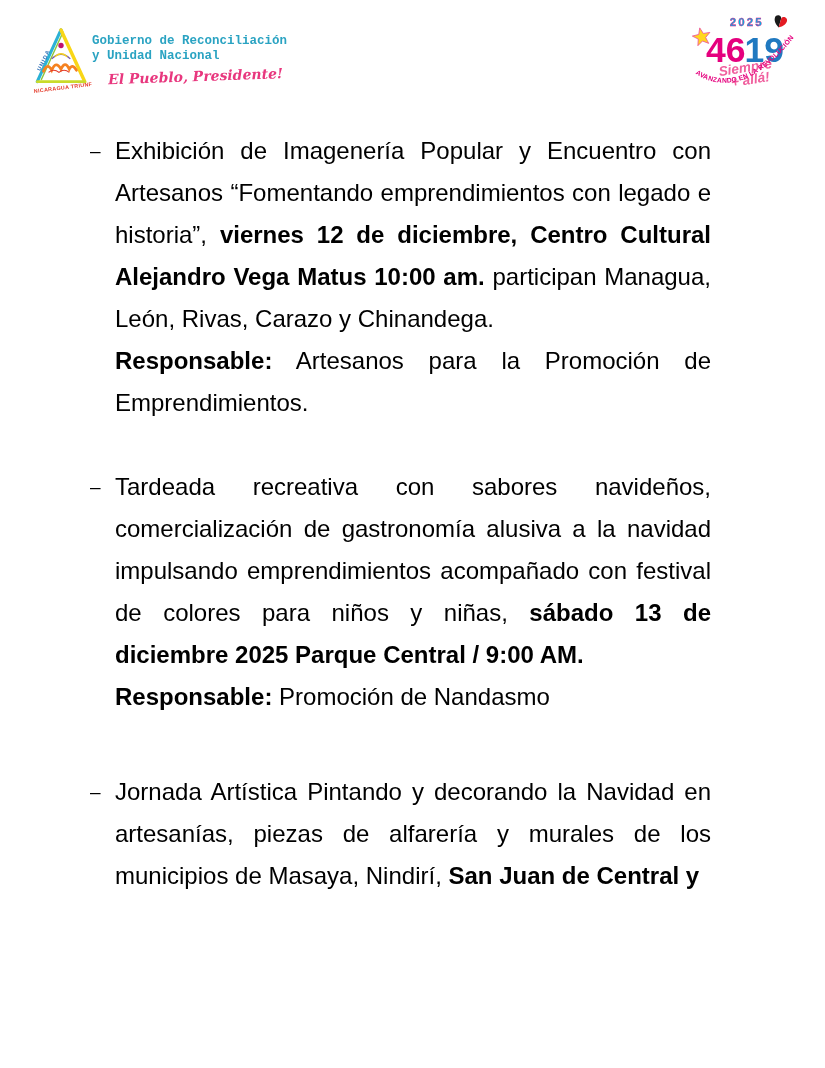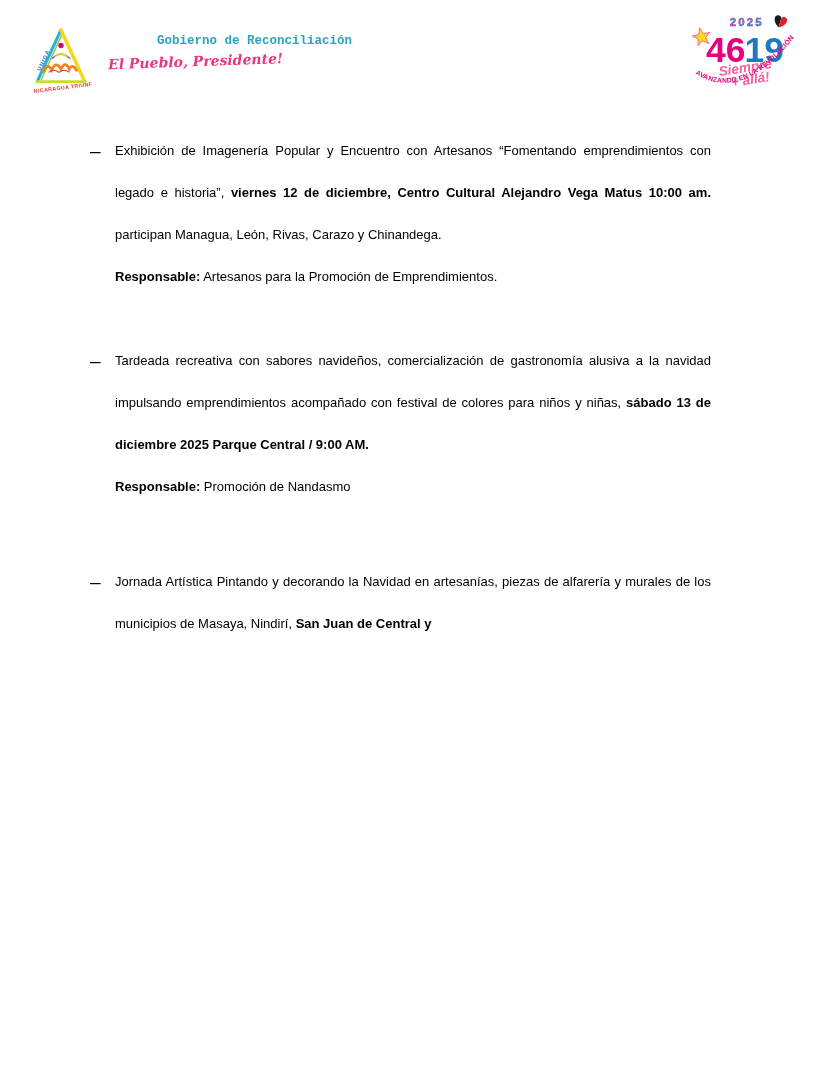--- a/index.html
+++ b/index.html
@@ -18,21 +18,21 @@
   .grun-logo { position: absolute; left: 30px; top: 22px; width: 330px; height: 84px; }
   .grun-emblem { position: absolute; left: 0; top: 2px; }
   .grun-text { position: absolute; left: 62px; top: 12px; width: 260px; }
   .grun-title {
     font-family: "Liberation Mono", monospace;
     font-weight: bold;
     font-size: 12.5px; line-height: 15px;
     color: #2aa3c2;
     white-space: nowrap;
   }
-  .grun-title span { display: block; text-align: right; }
+  .grun-title span { display: block; }
   .grun-slogan {
     margin-top: 3px; margin-left: 16px;
     font-family: "DejaVu Serif", serif;
     font-style: italic; font-weight: bold;
     font-size: 14px;
     color: #e8377e;
     transform: rotate(-2deg);
     white-space: nowrap;
   }
 
@@ -46,21 +46,21 @@
   }
   .item { position: relative; padding-left: 25px; }
   .item-gap-1 { margin-bottom: 42px; }
   .item-gap-2 { margin-bottom: 53px; }
   .marker {
     position: absolute; left: 0; top: 0;
     font-size: 19px; line-height: 42px;
   }
   .para {
     margin: 0;
-    font-size: 13px;
+    font-size: 24px;
     line-height: 42px;
     text-align: justify;
   }
   .para .b { font-weight: bold; }
 
   svg text { font-family: "Liberation Sans", sans-serif; }
 </style>
 </head>
 <body>
 
@@ -81,20 +81,21 @@
 
       <path d="M 13 45 q 4 -9 8 -1 q 4 -10 9 -1 q 4 -9 8 0 q 3 -6 7 1" fill="none" stroke="#f58220" stroke-width="2.6" stroke-linecap="round"></path>
       <path d="M 18 46 q 5 -4 10 0 q 5 -4 10 0" fill="none" stroke="#e43a2a" stroke-width="1.1"></path>
 
       <text transform="translate(10 45) rotate(-64)" font-size="5.4" font-weight="bold" fill="#2b6cb5" letter-spacing="1">UNIDA</text>
       <text x="4" y="66" transform="rotate(-7 4 66)" font-size="5.2" font-weight="bold" fill="#e43a2a" letter-spacing="0.3">NICARAGUA TRIUNFA!</text>
     </svg>
     <div class="grun-text">
       <div class="grun-title">
         <span>Gobierno de Reconciliación</span>
+        <span>y Unidad Nacional</span>
       </div>
       <div class="grun-slogan">El Pueblo, Presidente!</div>
     </div>
   </div>
 
   <div class="anniv-logo">
     <svg width="110" height="92" viewBox="0 0 105 88">
       <defs>
         <path id="arcPath" d="M 5 58 Q 50 88 100 26" fill="none"></path>
       </defs>

